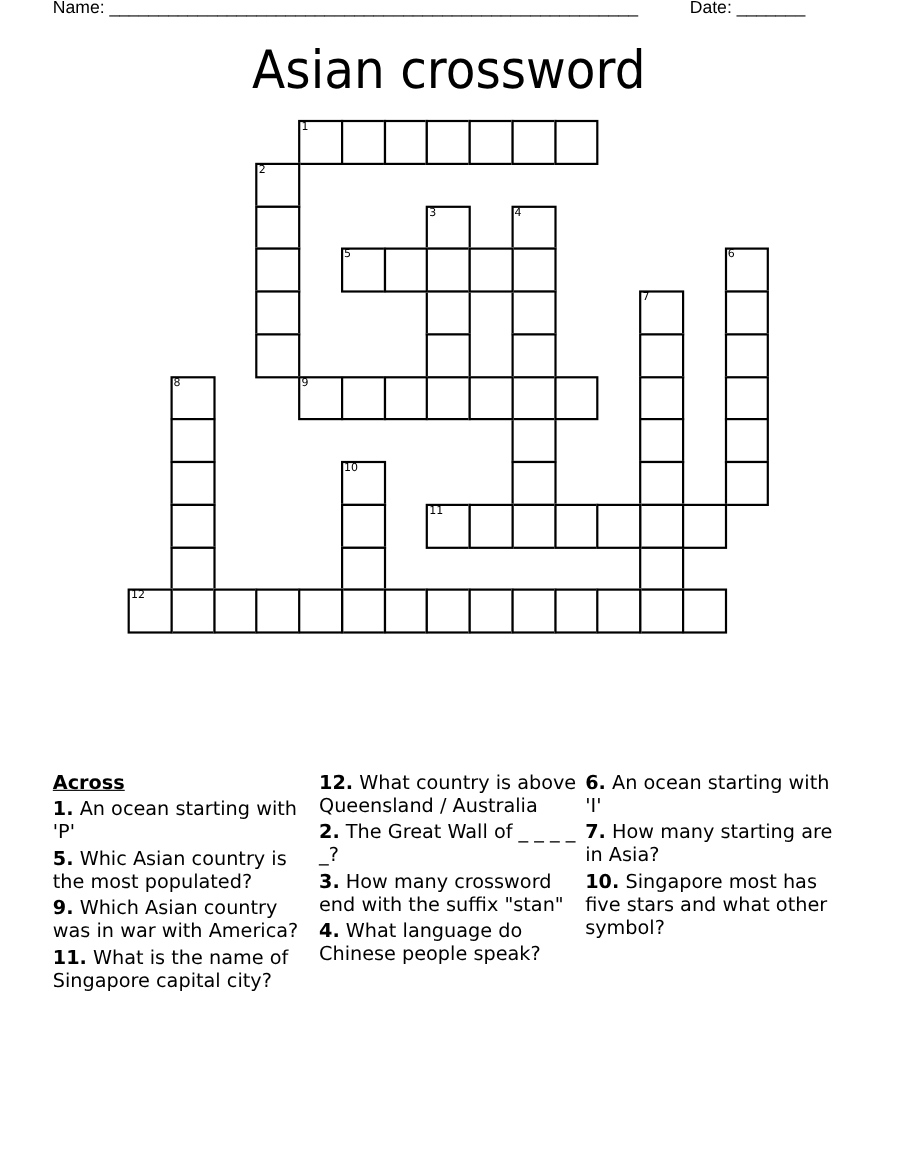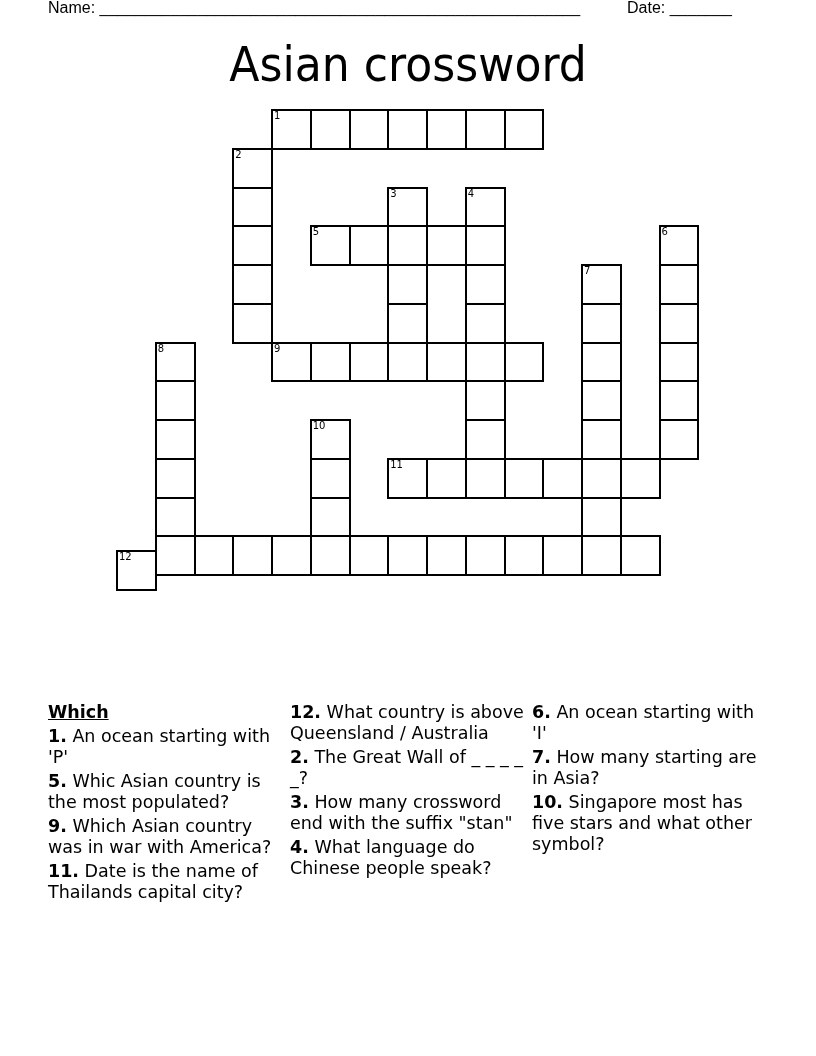--- a/index.html
+++ b/index.html
@@ -106,41 +106,41 @@
     <div class="cell" style="left: 192.75px; top: 347.75px;"></div>
     <div class="cell" style="left: 192.75px; top: 386.5px;"></div>
     <div class="cell" style="left: 192.75px; top: 425.25px;"></div>
     <div class="cell" style="left: 270.25px; top: 347.75px;">
       <span class="num">11</span>
     </div>
     <div class="cell" style="left: 309px; top: 347.75px;"></div>
     <div class="cell" style="left: 386.5px; top: 347.75px;"></div>
     <div class="cell" style="left: 425.25px; top: 347.75px;"></div>
     <div class="cell" style="left: 502.75px; top: 347.75px;"></div>
-    <div class="cell" style="left: -1px; top: 425.25px; margin-top: 15px;">
+    <div class="cell" style="left: -1px; top: 425.25px;">
       <span class="num">12</span>
     </div>
     <div class="cell" style="left: 76.5px; top: 425.25px;"></div>
     <div class="cell" style="left: 115.25px; top: 425.25px;"></div>
     <div class="cell" style="left: 154px; top: 425.25px;"></div>
     <div class="cell" style="left: 231.5px; top: 425.25px;"></div>
     <div class="cell" style="left: 270.25px; top: 425.25px;"></div>
     <div class="cell" style="left: 309px; top: 425.25px;"></div>
     <div class="cell" style="left: 347.75px; top: 425.25px;"></div>
     <div class="cell" style="left: 386.5px; top: 425.25px;"></div>
     <div class="cell" style="left: 425.25px; top: 425.25px;"></div>
     <div class="cell" style="left: 502.75px; top: 425.25px;"></div>
   </div>
 
 <div class="clues col1">
-  <div class="section-head">Which</div>
+  <div class="section-head">Across</div>
   <div class="clue"><b>1.</b><span> An ocean starting with 'P'</span></div>
   <div class="clue"><b>5.</b><span> Whic Asian country is the most populated?</span></div>
   <div class="clue"><b>9.</b><span> Which Asian country was in war with America?</span></div>
-  <div class="clue"><b>11.</b><span> Date is the name of Thailands capital city?</span></div>
+  <div class="clue"><b>11.</b><span> What is the name of Singapore capital city?</span></div>
 </div>
 
 <div class="clues col2">
   <div class="clue"><b>12.</b><span> What country is above Queensland / Australia</span></div>
   <div class="clue"><b>2.</b><span> The Great Wall of _ _ _ _ _?</span></div>
   <div class="clue"><b>3.</b><span> How many crossword end with the suffix "stan"</span></div>
   <div class="clue"><b>4.</b><span> What language do Chinese people speak?</span></div>
 </div>
 
 <div class="clues col3">

